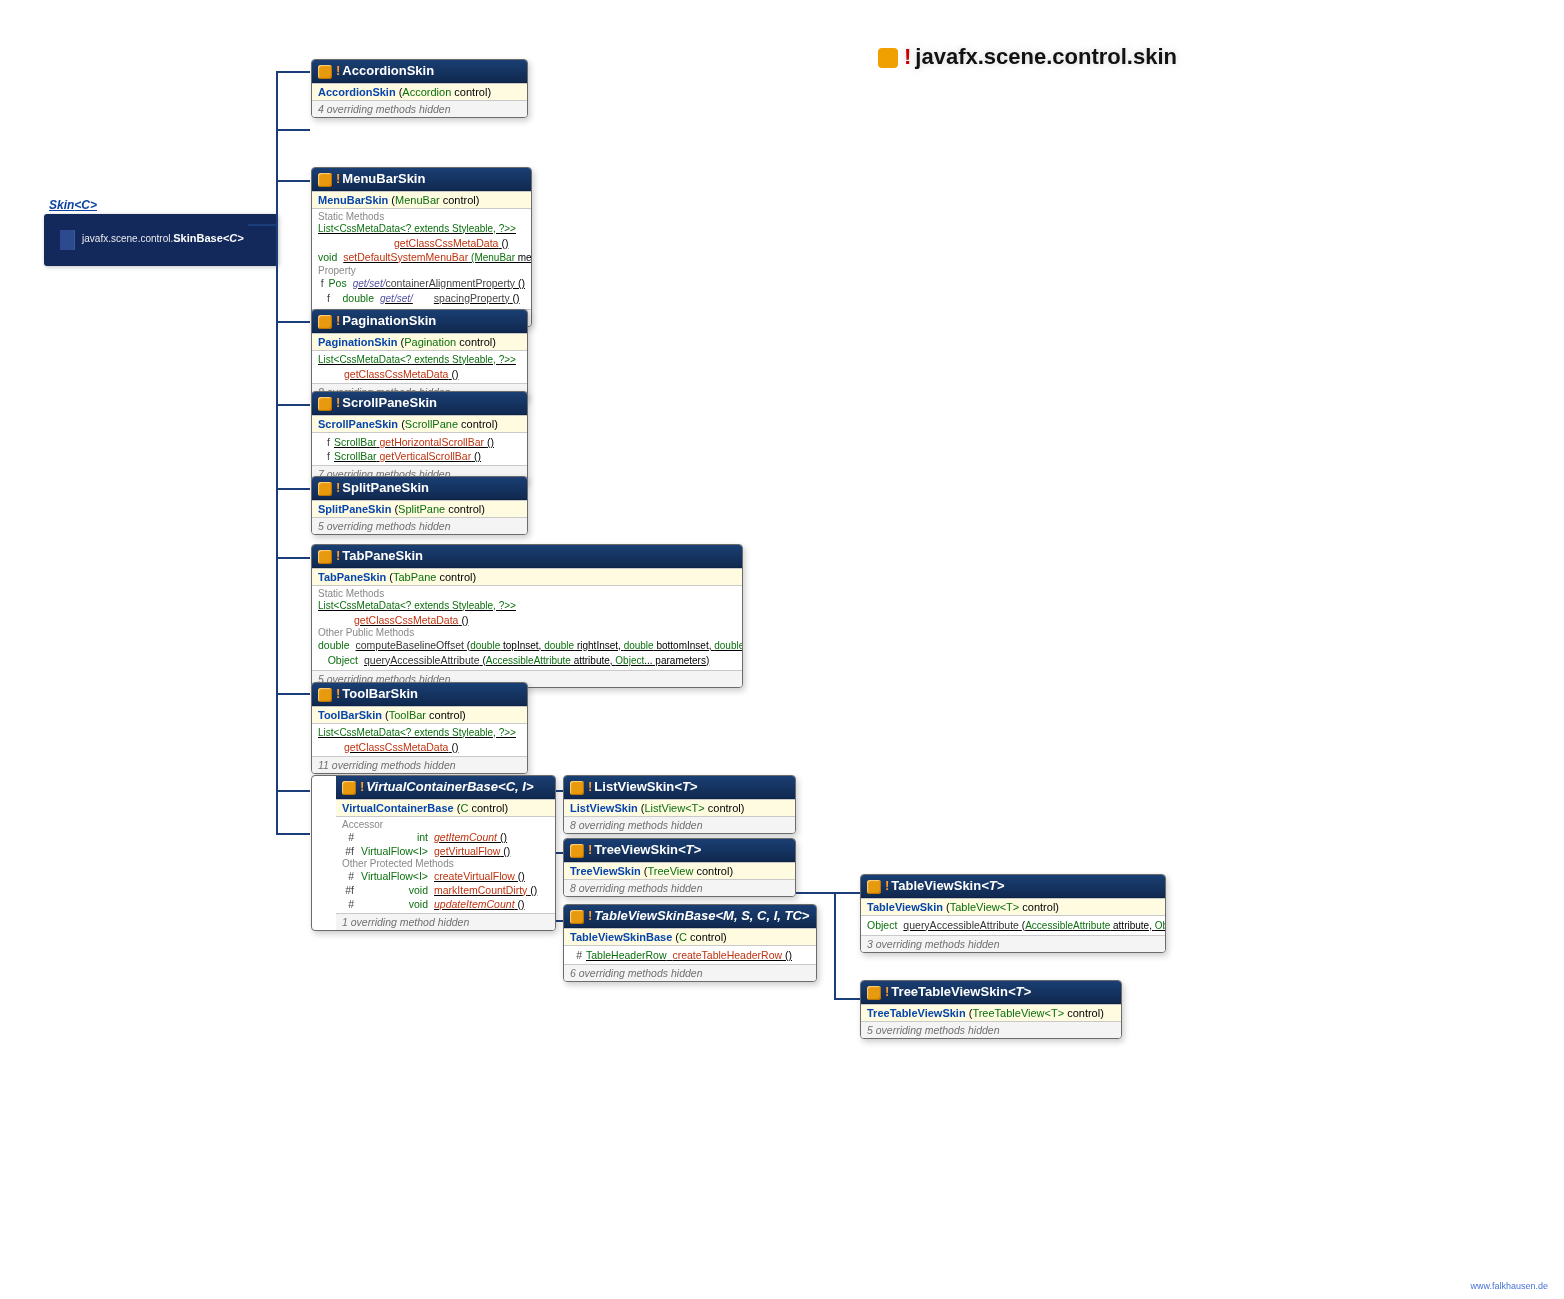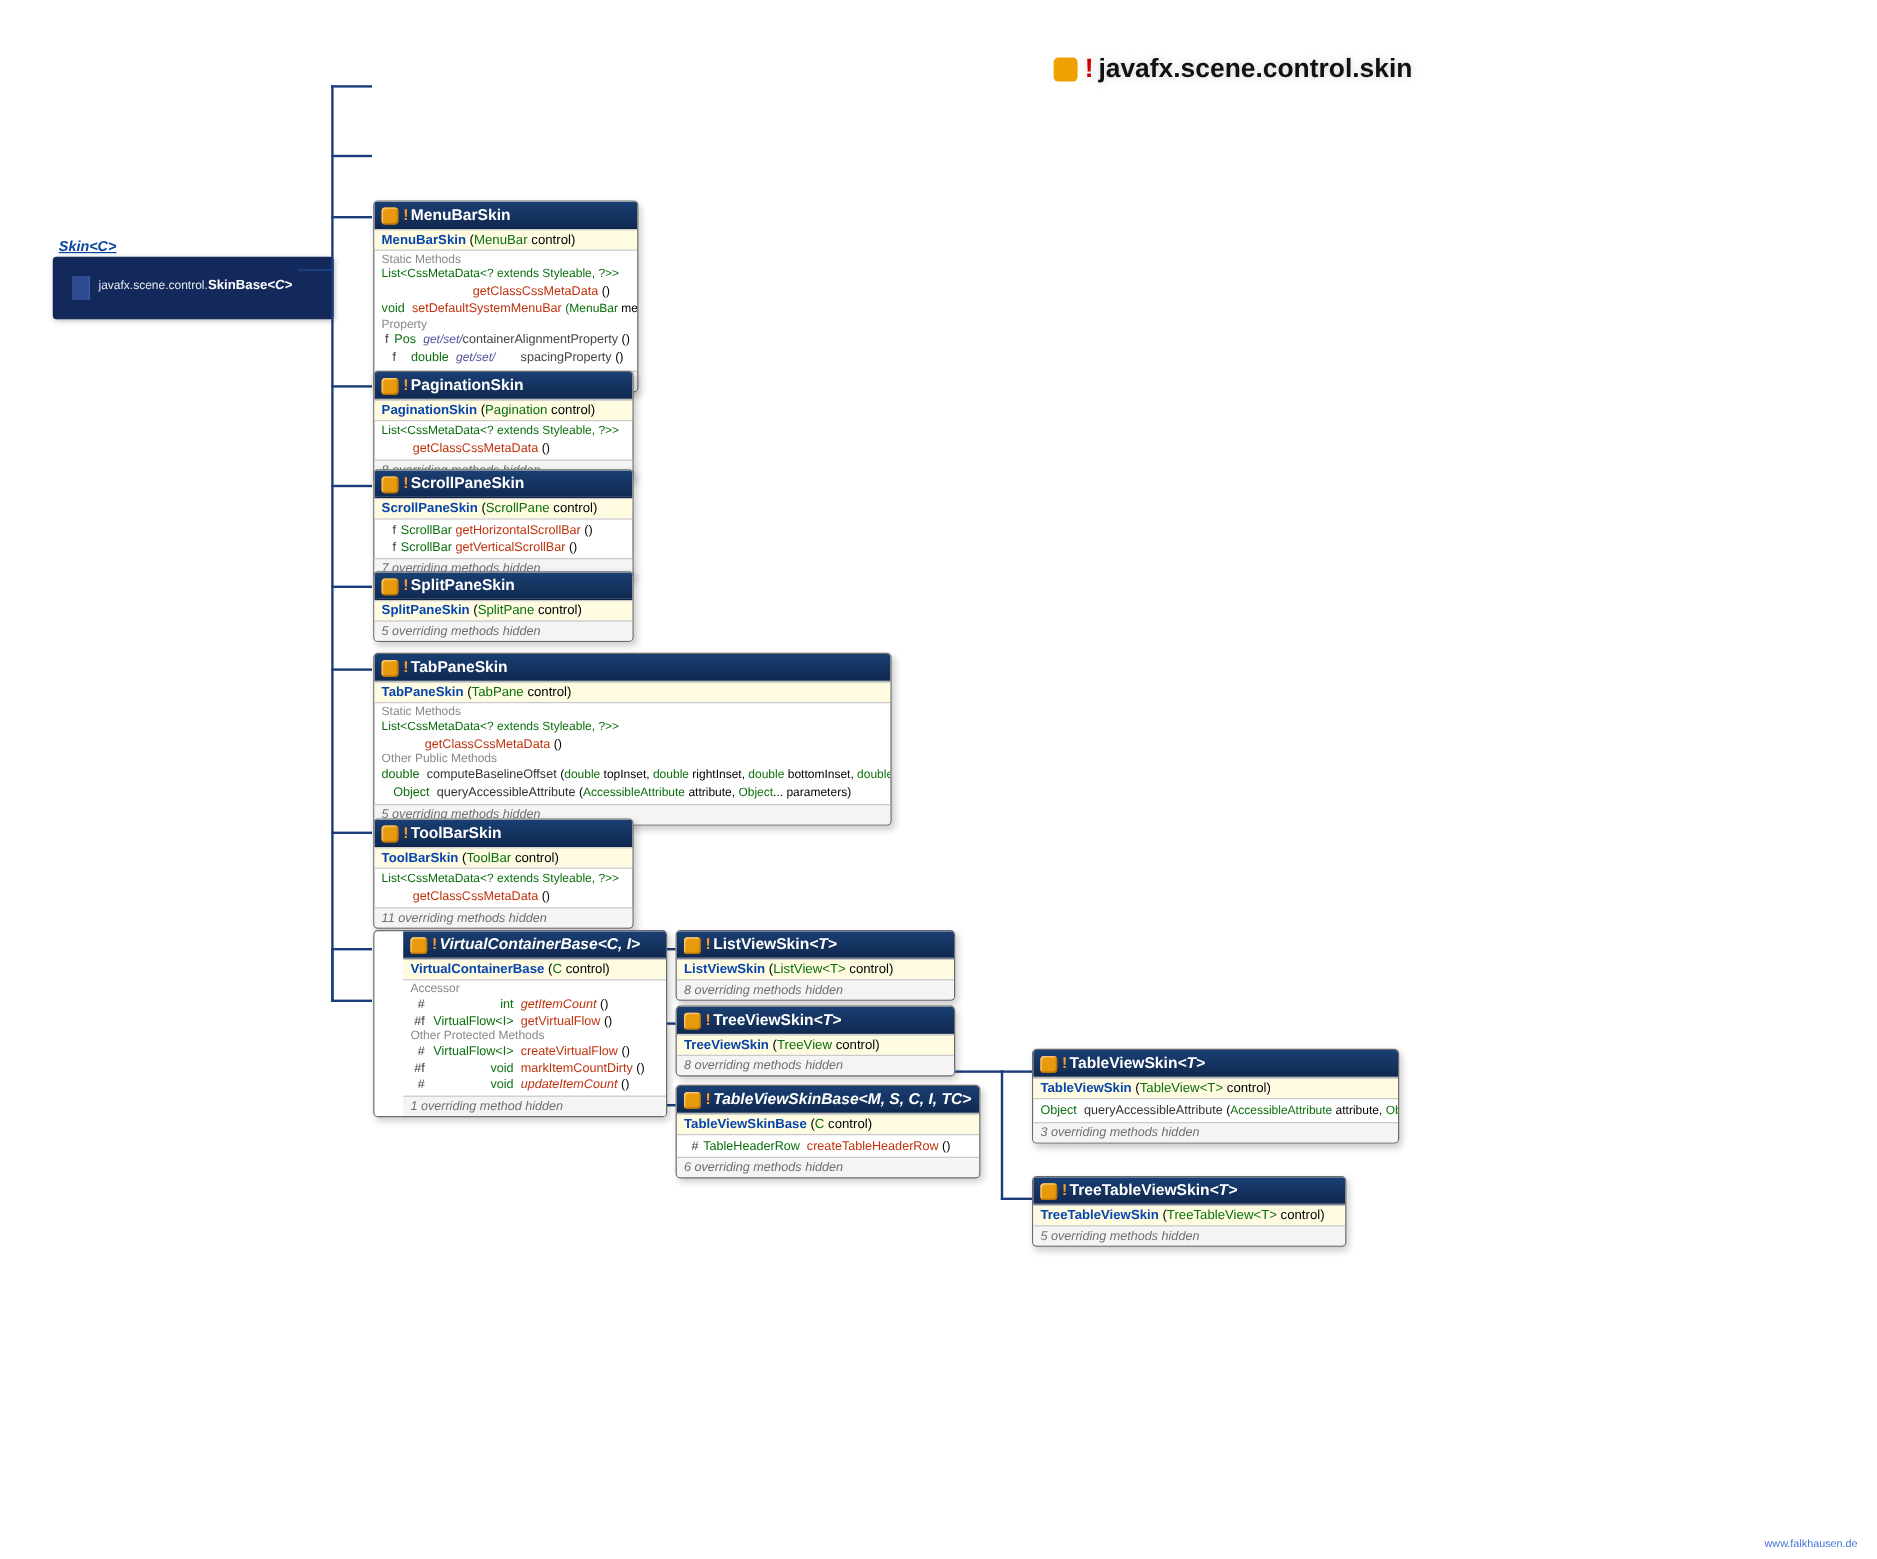--- a/index.html
+++ b/index.html
@@ -85,21 +85,21 @@
   .uml .sect.grey { background:#f4f4f4; color:#6f6f6f; font-style:italic; font-size:10.5px; padding:2px 6px;}
   .uml .kw{ color:#0645ad; }
   .uml .ret{ color:#0a6f0d;}
   .uml .mname{ color:#c0320e; font-weight:normal;}
   .uml .ptype{ color:#0a6f0d;}
   .uml .acc{ color:#5050a0; font-size:10px;font-style:italic;}
   .uml .mods{ color:#888; font-size:10px; }
   .uml .row{ display:flex; font-size:10.5px; line-height:14px; align-items:baseline; white-space:nowrap; }
   .uml .row .lcol{ width:70px; text-align:right; padding-right:6px; font-family:Tahoma,Arial,sans-serif;}
   .uml .row .lcol0{ width:12px; text-align:right; padding-right:4px; color:#444;}
-  .uml .row .rcol{ flex:1; }
+  .uml .row .rcol{ flex:1;text-decoration:underline; }
   .uml .row.fm{ margin:0;}
 
   .wire{ position:absolute; background:#1b3e7a; }
   .wire.h{ height:2px; }
   .wire.v{ width:2px; }
   
   .footer{
     position:absolute; right:16px; bottom:8px; font-size:9px; color:#4973d6;
   }
 </style>
@@ -141,20 +141,25 @@
 <div class="wire h" style="top:790px; left:533px; width:30px;"></div>
 <div class="wire v" style="top:790px; left:533px; width:2px; height:132px;"></div>
 <div class="wire h" style="top:852px; left:533px; width:30px;"></div>
 <div class="wire h" style="top:920px; left:533px; width:30px;"></div>
 
 <div class="wire h" style="top:892px; left:796px; width:40px;"></div>
 <div class="wire v" style="top:892px; left:834px; width:2px; height:108px;"></div>
 <div class="wire h" style="top:892px; left:834px; width:26px;"></div>
 <div class="wire h" style="top:998px; left:834px; width:26px;"></div>
 
+<div class="uml" style="top:59px; left:311px; width:215px;">
+  <div class="hdr"><span class="ic"></span><span class="bang">!</span><span class="cls">AccordionSkin</span></div>
+  <div class="sect yellow ctxt"><b class="kw">AccordionSkin</b> (<span class="ptype">Accordion</span> <span>control</span>)</div>
+  <div class="sect grey"><span>4 overriding methods hidden</span></div>
+</div>
 
 
 <div class="uml" style="top:167px; left:311px; width:219px;">
   <div class="hdr"><span class="ic"></span><span class="bang">!</span><span class="cls">MenuBarSkin</span></div>
   <div class="sect yellow ctxt"><b class="kw">MenuBarSkin</b> (<span class="ptype">MenuBar</span> <span>control</span>)</div>
   <div class="sect" style="padding-bottom:3px;">
     <div class="mods">Static Methods</div>
     <div class="row fm">
           <span class="rcol" style="font-size:10px;"><span class="ret">List&lt;CssMetaData&lt;? extends Styleable, ?&gt;&gt;</span></span>
         </div>

